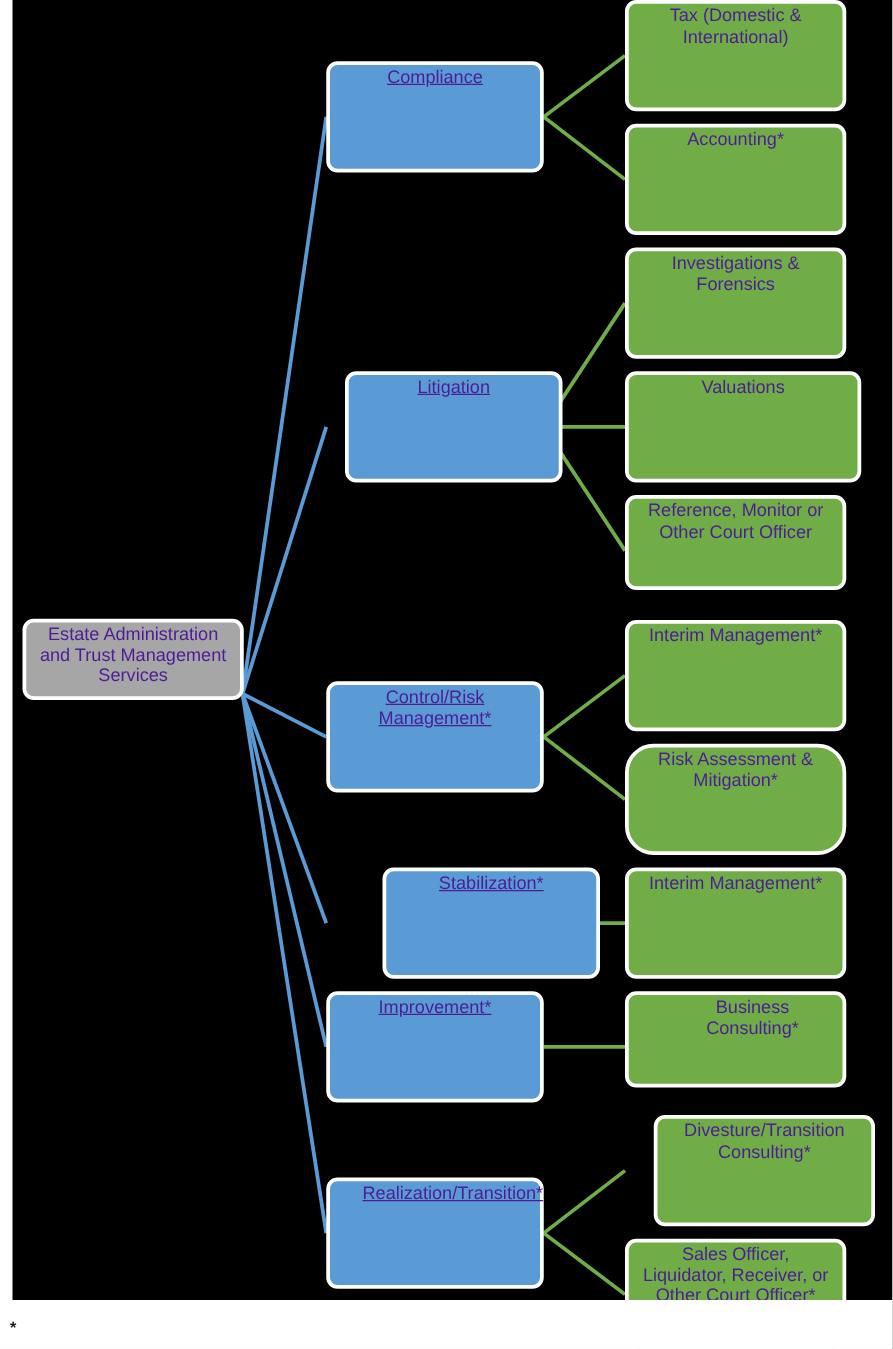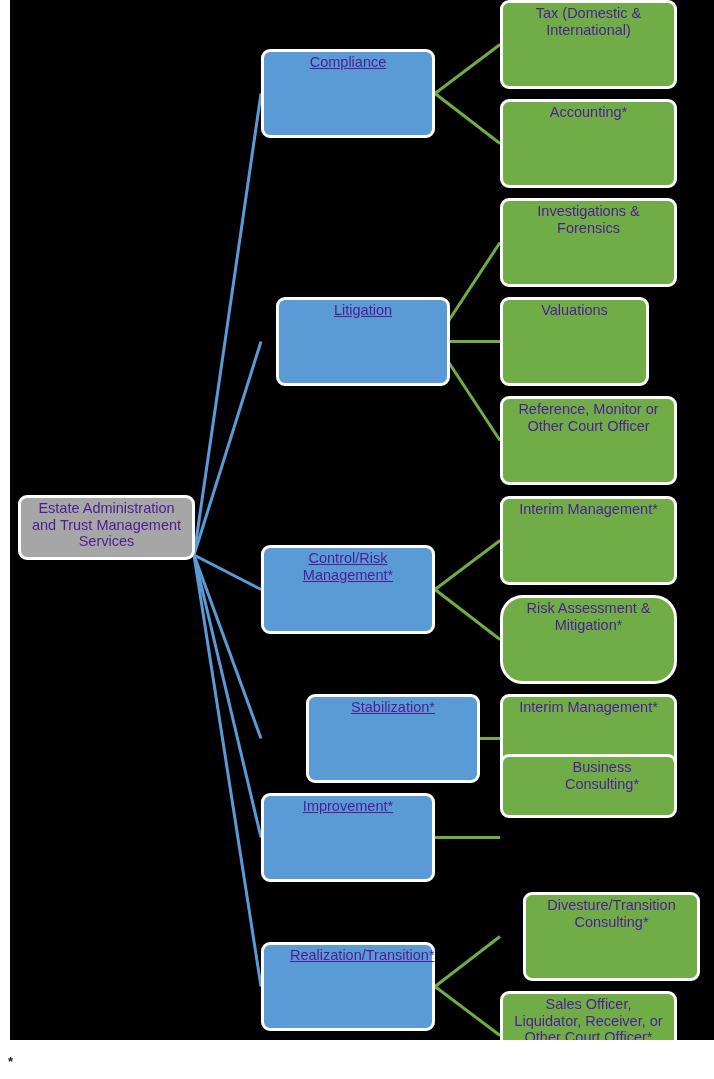--- a/index.html
+++ b/index.html
@@ -140,36 +140,36 @@
   <div id="leaf-nodes">
       <div class="node node-leaf" style="background: rgb(112, 173, 71); left: 500px; top: 0px; width: 177px; height: 89px;">
         <span>Tax (Domestic &amp; International)</span>
       </div>
       <div class="node node-leaf" style="background: rgb(112, 173, 71); left: 500px; top: 99px; width: 177px; height: 89px;">
         <span>Accounting*</span>
       </div>
       <div class="node node-leaf" style="background: rgb(112, 173, 71); left: 500px; top: 198px; width: 177px; height: 89px;">
         <span>Investigations &amp; Forensics</span>
       </div>
-      <div class="node node-leaf" style="background: rgb(112, 173, 71); left: 500px; top: 297px; width: 149px; height: 89px;">
+      <div class="node node-leaf" style="background: rgb(112, 173, 71); left: 500px; top: 297px; width: 189px; height: 89px;">
         <span>Valuations</span>
       </div>
-      <div class="node node-leaf" style="background: rgb(112, 173, 71); left: 500px; top: 396px; width: 177px; height: 89px;">
+      <div class="node node-leaf" style="background: rgb(112, 173, 71); left: 500px; top: 396px; width: 177px; height: 76px;">
         <span>Reference, Monitor or Other Court Officer</span>
       </div>
       <div class="node node-leaf" style="background: rgb(112, 173, 71); left: 500px; top: 496px; width: 177px; height: 89px;">
         <span>Interim Management*</span>
       </div>
       <div class="node node-leaf" style="background: rgb(112, 173, 71); left: 500px; top: 595px; width: 177px; height: 89px; border-radius: 23px;">
         <span>Risk Assessment &amp; Mitigation*</span>
       </div>
       <div class="node node-leaf" style="background: rgb(112, 173, 71); left: 500px; top: 694px; width: 177px; height: 89px;">
         <span>Interim Management*</span>
       </div>
-      <div class="node node-leaf" style="background: rgb(112, 173, 71); left: 500px; top: 754px; width: 177px; height: 64px; padding-left: 35px;">
+      <div class="node node-leaf" style="background: rgb(112, 173, 71); left: 500px; top: 793px; width: 177px; height: 77px; padding-left: 35px;">
         <span>Business Consulting*</span>
       </div>
       <div class="node node-leaf" style="background: rgb(112, 173, 71); left: 500px; top: 892px; width: 177px; height: 89px; margin-left: 23px;">
         <span>Divesture/Transition Consulting*</span>
       </div>
       <div class="node node-leaf" style="background: rgb(112, 173, 71); left: 500px; top: 991px; width: 177px; height: 89px;">
         <span>Sales Officer, Liquidator, Receiver, or Other Court Officer*</span>
       </div>
     </div>
 

